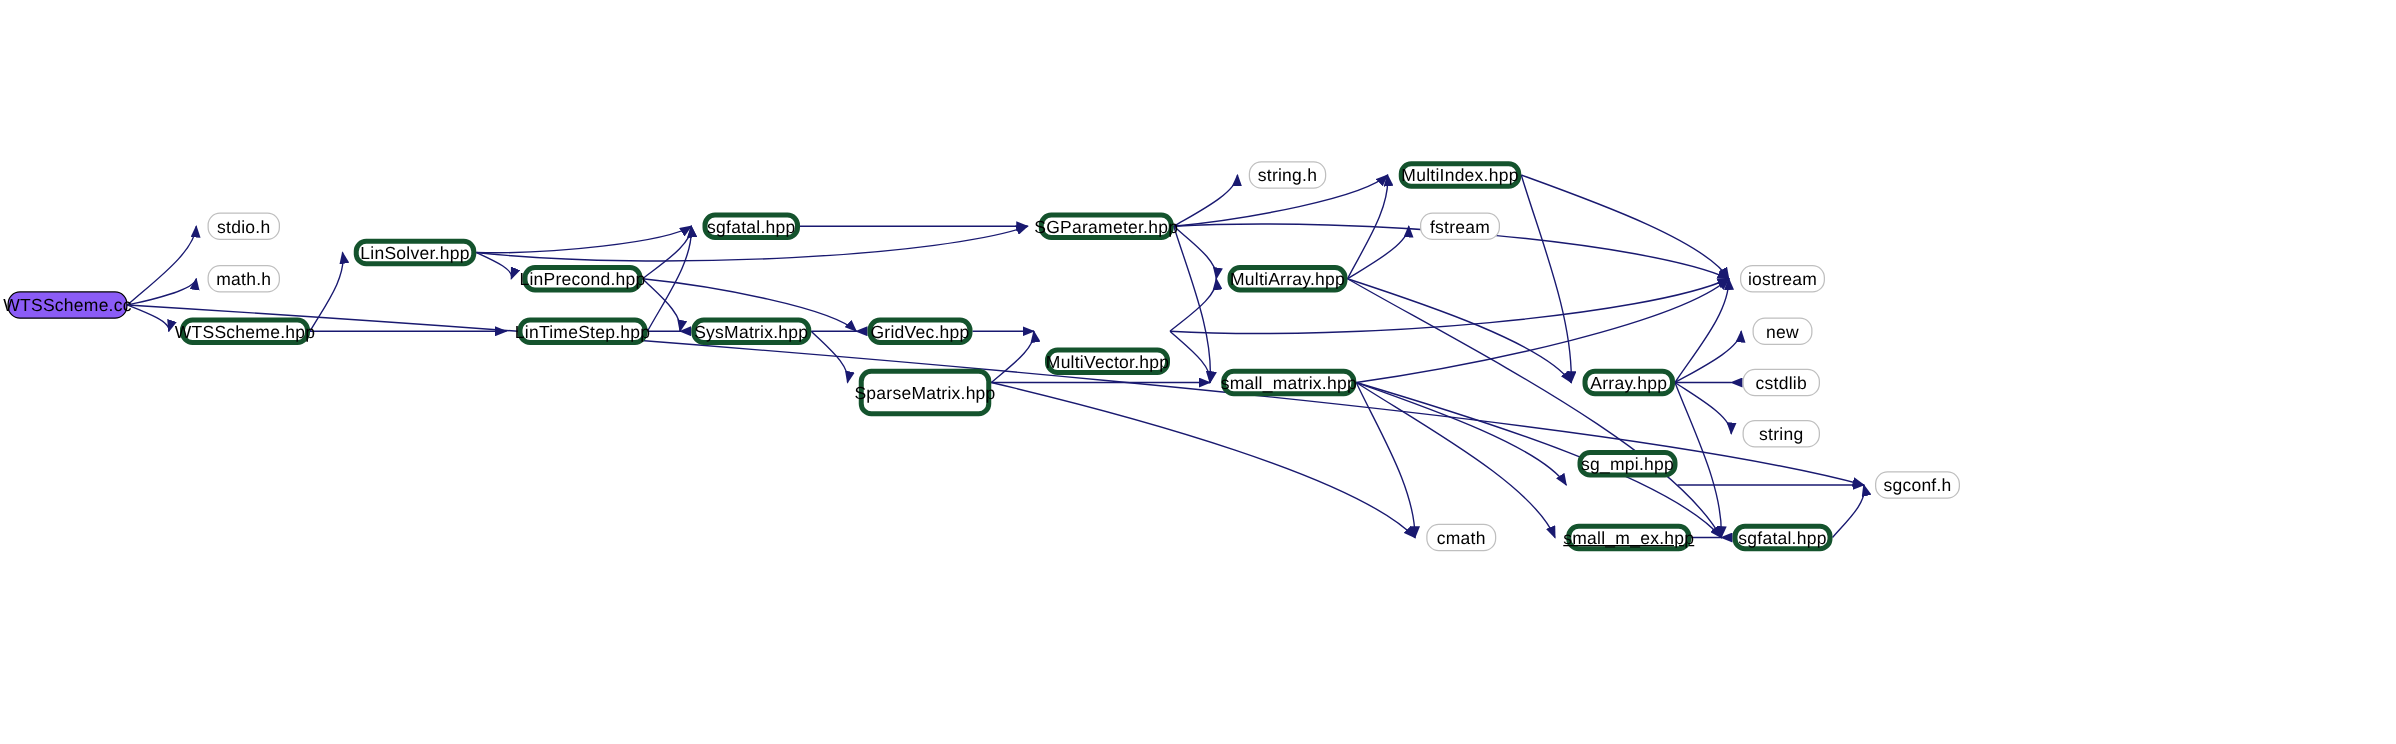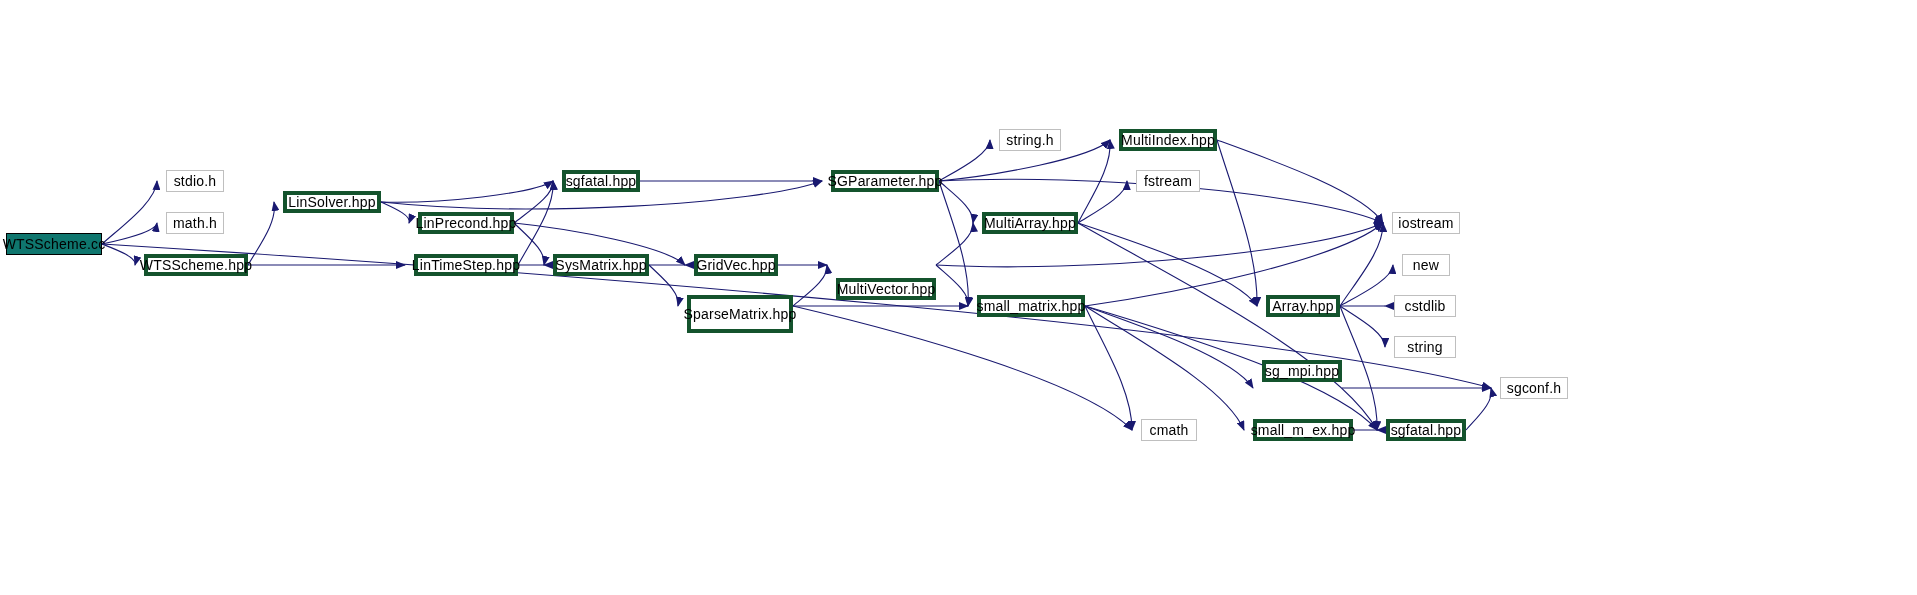--- a/index.html
+++ b/index.html
@@ -16,30 +16,31 @@
     position:absolute;
     box-sizing:border-box;
     display:flex;align-items:center;justify-content:center;
     font-size:14px;
     line-height:1;
     color:#000000;
     white-space:nowrap;
     letter-spacing:0.2px;
     background:#ffffff;
     z-index:5;
+    border-radius:10px;
   }
   .node.hdr{            
     border:1px solid #bfbfbf;
   }
   .node.src{            
     border:4px solid #14532d;
   }
   .node.root{           
     border:1px solid #000000;
-    background:#0f766e;
+    background:#8b5cf6;
   }
 </style>
 </head>
 <body>
 
 <div id="canvas">
   <svg id="edges" viewBox="0 0 1917 595" xmlns="http://www.w3.org/2000/svg">
     <defs>
       <marker id="arrow" markerWidth="10" markerHeight="8" refX="9" refY="4" orient="auto" markerUnits="userSpaceOnUse">
         <path d="M0,0 L10,4 L0,8 z" fill="#191970"></path>
@@ -168,20 +169,20 @@
       </div>
       <div class="node src" style="left: 1262px; top: 360px; width: 80px; height: 22px;">
         <span>sg_mpi.hpp</span>
       </div>
       <div class="node hdr" style="left: 1500px; top: 377px; width: 68px; height: 22px;">
         <span>sgconf.h</span>
       </div>
       <div class="node hdr" style="left: 1141px; top: 419px; width: 56px; height: 22px;">
         <span>cmath</span>
       </div>
-      <div class="node src" style="left: 1253px; top: 419px; width: 100px; height: 22px;">
+      <div class="node src" style="left: 1253px; top: 419px; width: 100px; height: 22px; text-decoration: underline;">
         <span>small_m_ex.hpp</span>
       </div>
       <div class="node src" style="left: 1386px; top: 419px; width: 80px; height: 22px;">
         <span>sgfatal.hpp</span>
       </div>
     </div>
 </div>
 
 </body></html>

